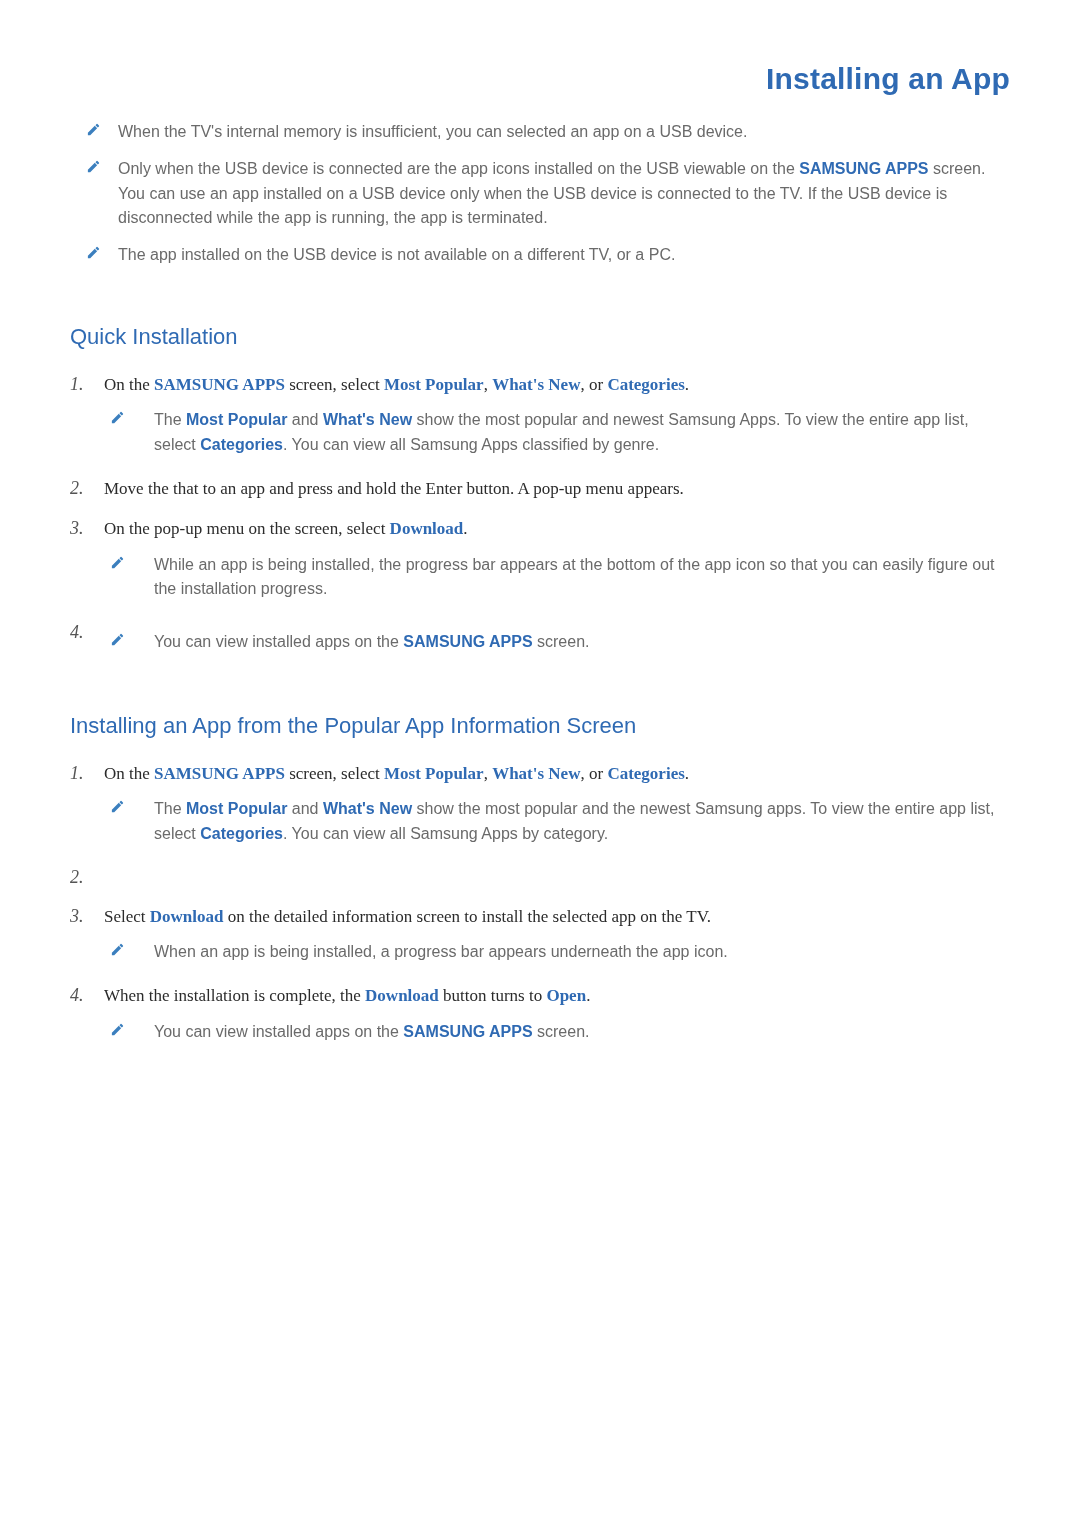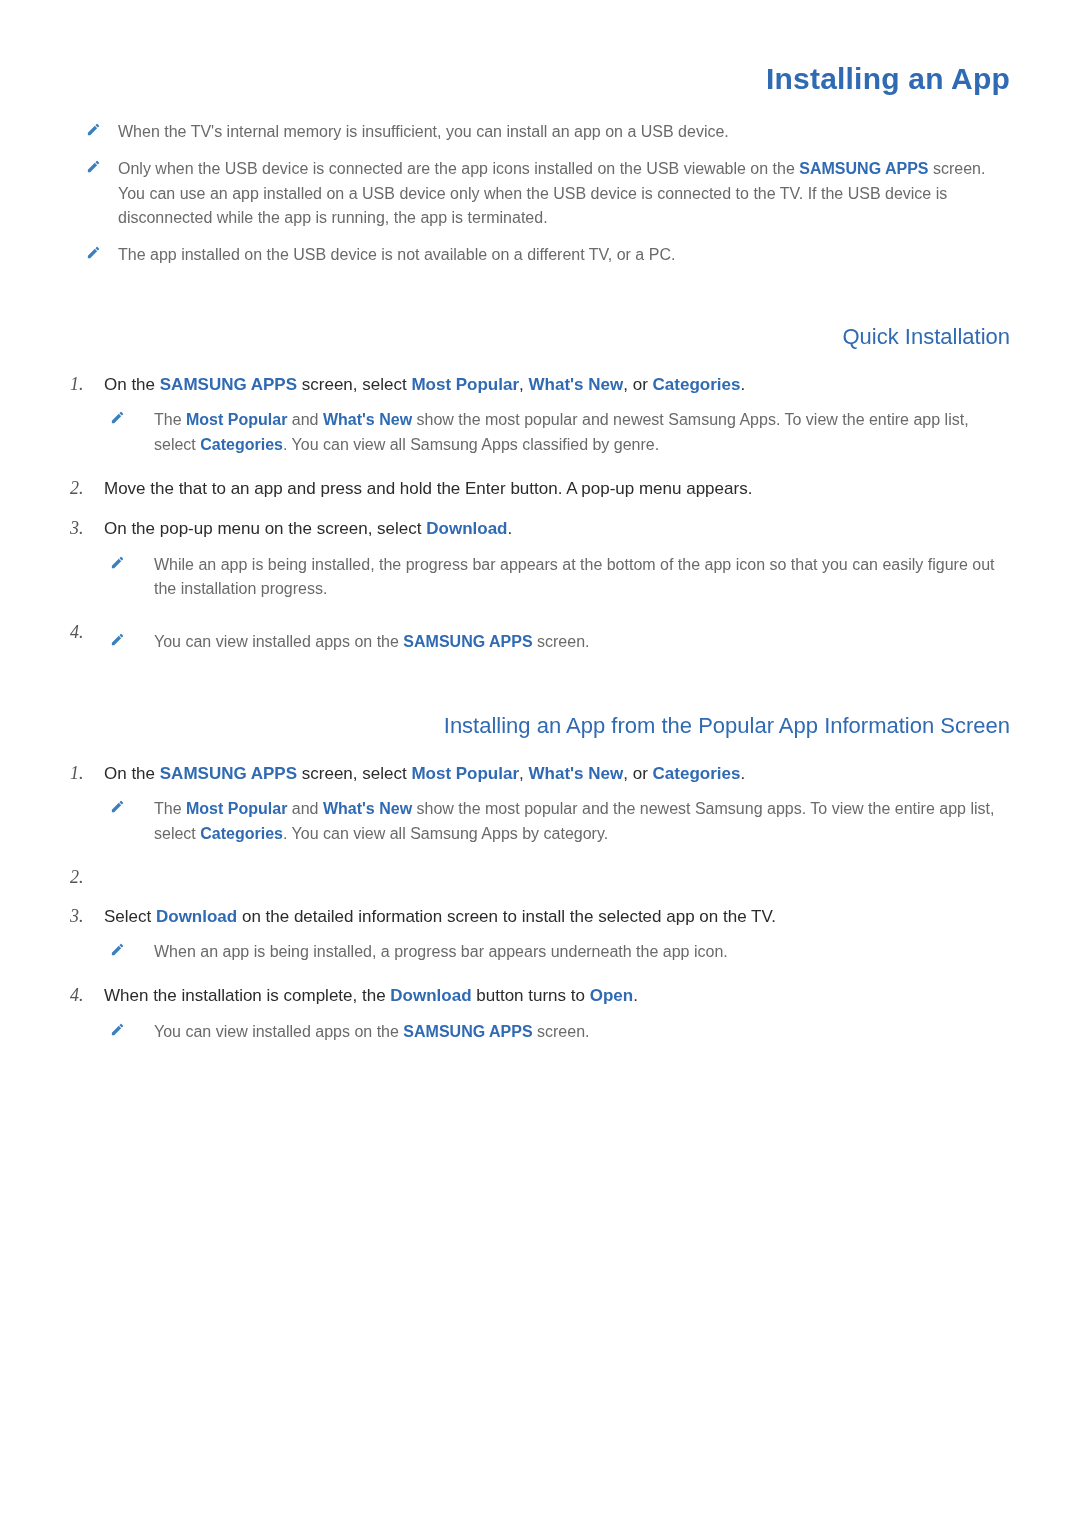--- a/index.html
+++ b/index.html
@@ -19,21 +19,20 @@
     font-weight: bold;
     margin: 0 0 20px 0;
     letter-spacing: 0.2px;
     text-align: right;
   }
   h2.sub-title {
     color: #2f6ab3;
     font-size: 22px;
     font-weight: normal;
     margin: 48px 0 14px 0;
-    text-align: right;
   }
   .note-list {
     margin: 0;
     padding: 0;
     list-style: none;
   }
   .note-item {
     display: flex;
     align-items: flex-start;
     padding: 4px 0 8px 16px;
@@ -69,20 +68,21 @@
     font-family: Georgia, 'Times New Roman', serif;
     line-height: 1.4;
   }
   .ord-body {
     flex: 1 1 auto;
   }
   .ord-text {
     color: #2b2b2b;
     font-size: 17px;
     line-height: 1.55;
+    font-family: Liberation Serif, serif;
   }
   .ord-subnote {
     display: flex;
     align-items: flex-start;
     padding: 10px 0 4px 6px;
     gap: 12px;
   }
   .hl {
     color: #2f6ab3;
     font-weight: bold;
@@ -98,21 +98,21 @@
 
   <ul class="note-list" id="top-notes">
       <li class="note-item">
         <span class="note-icon">
           <svg width="15" height="15" viewBox="0 0 24 24">
             <g fill="#3b7fbe">
               <path d="M3 17.25V21h3.75L17.81 9.94l-3.75-3.75L3 17.25zM20.71 7.04a1 1 0 0 0 0-1.41l-2.34-2.34a1 1 0 0 0-1.41 0l-1.83 1.83 3.75 3.75 1.83-1.83z"></path>
             </g>
           </svg>
         </span>
-        <span class="note-text">When the TV's internal memory is insufficient, you can install an app on a USB device.</span>
+        <span class="note-text">When the TV's internal memory is insufficient, you can selected an app on a USB device.</span>
       </li>
       <li class="note-item">
         <span class="note-icon">
           <svg width="15" height="15" viewBox="0 0 24 24">
             <g fill="#3b7fbe">
               <path d="M3 17.25V21h3.75L17.81 9.94l-3.75-3.75L3 17.25zM20.71 7.04a1 1 0 0 0 0-1.41l-2.34-2.34a1 1 0 0 0-1.41 0l-1.83 1.83 3.75 3.75 1.83-1.83z"></path>
             </g>
           </svg>
         </span>
         <span class="note-text">Only when the USB device is connected are the app icons installed on the USB viewable on the <span class="hl">SAMSUNG APPS</span> screen. You can use an app installed on a USB device only when the USB device is connected to the TV. If the USB device is disconnected while the app is running, the app is terminated.</span>

